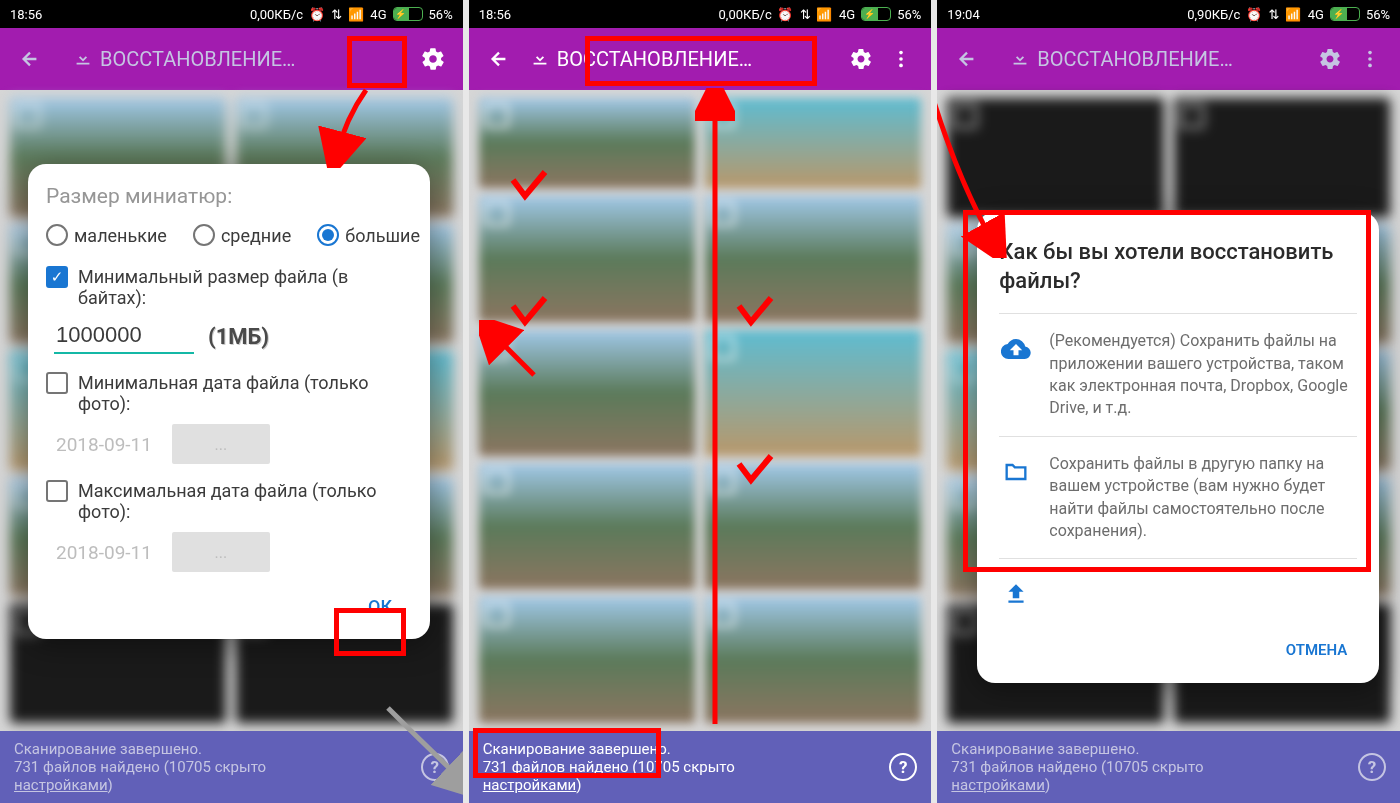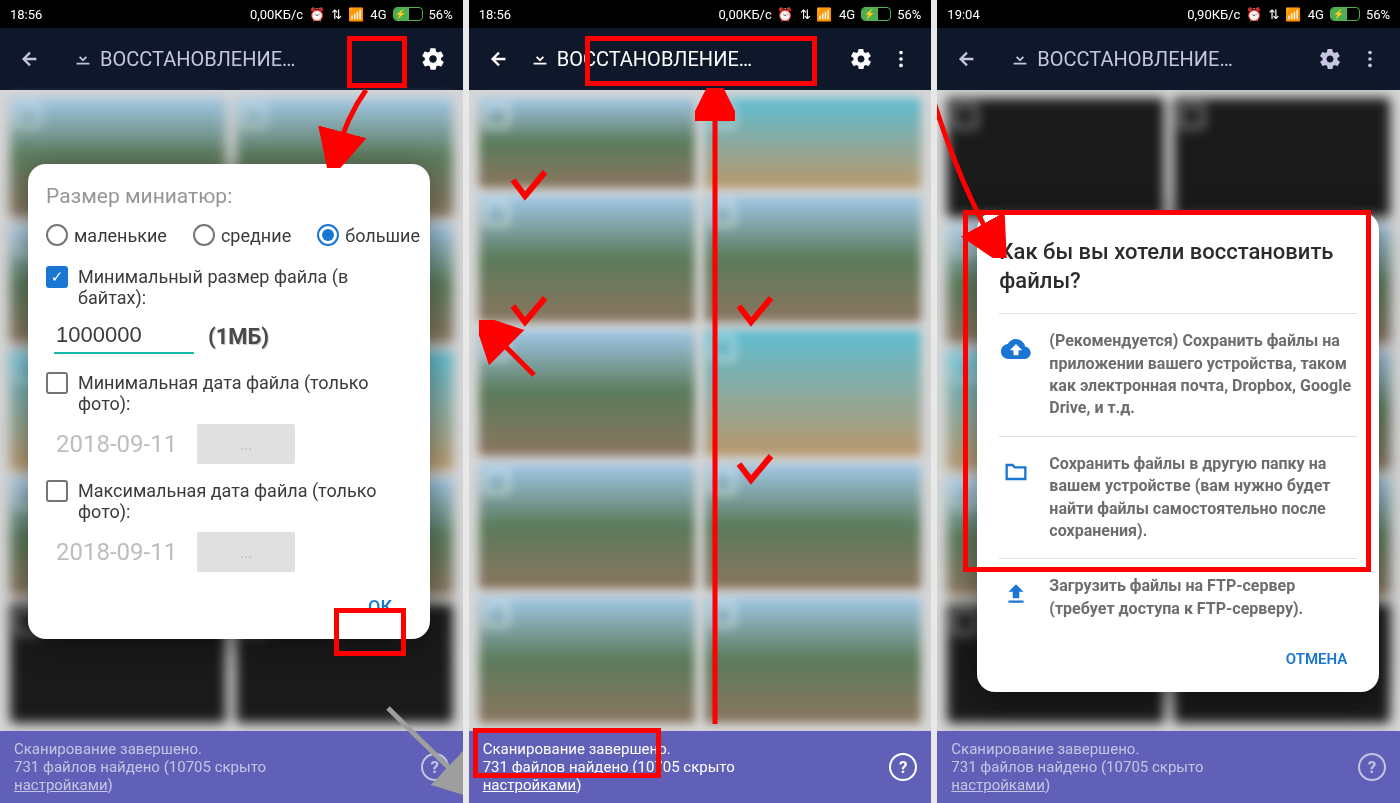--- a/index.html
+++ b/index.html
@@ -44,21 +44,21 @@
     height: 100%;
     width: 56%;
     border-radius: 3px 0 0 3px;
     display: flex;
     align-items: center;
     justify-content: center;
     font-size: 9px;
   }
   .app-bar {
     height: 62px;
-    background: #0f172a;
+    background: #a21caf;
     color: #c5c5e2;
     display: flex;
     align-items: center;
     padding: 0 10px;
   }
   .app-bar-title {
     display: flex;
     align-items: center;
     flex: 1;
     gap: 6px;
@@ -231,21 +231,21 @@
     text-shadow: 1px 1px 0 #ccc;
   }
   .date-row {
     display: flex;
     align-items: center;
     gap: 20px;
     margin: 6px 0 16px 10px;
   }
   .date-val {
     color: #bdbdbd;
-    font-size: 24px;
+    font-size: 19px;
   }
   .date-btn {
     width: 98px;
     height: 40px;
     background: #e0e0e0;
     color: #bdbdbd;
     display: flex;
     align-items: center;
     justify-content: center;
     border-radius: 2px;
@@ -287,21 +287,20 @@
     flex-shrink: 0;
     display: flex;
     align-items: center;
     justify-content: center;
     margin-top: 2px;
   }
   .recov-text {
     font-size: 16px;
     color: #6d6d6d;
     line-height: 1.4;
-    font-weight: bold;
   }
   .cancel-row {
     display: flex;
     justify-content: flex-end;
     padding: 6px 0;
   }
   .cancel-btn {
     color: #1976D2;
     font-size: 15px;
     font-weight: 600;
@@ -649,21 +648,20 @@
           </svg>
       </div>
       <div class="recov-text">Сохранить файлы в другую папку на вашем устройстве (вам нужно будет найти файлы самостоятельно после сохранения).</div>
     </div>
     <div class="recov-option">
       <div class="recov-icon">
         <svg width="26" height="26" viewBox="0 0 24 24" fill="#1976D2">
             <path d="M9 16h6v-6h4l-7-7-7 7h4zm-4 2h14v2H5z"></path>
           </svg>
       </div>
-      <div class="recov-text">Загрузить файлы на FTP-сервер (требует доступа к FTP-серверу).</div>
     </div>
     <div class="cancel-row">
         <div class="cancel-btn">ОТМЕНА</div>
       </div>
   </div>
 
   <div class="red-box" style="top:210px;left:26px;width:408px;height:362px"></div>
   <svg class="red-arrow" style="top:88px;left:-10px;width:80px;height:170px">
     <path d="M4 4 Q30 90 68 158" stroke="#ff0000" stroke-width="5" fill="none" marker-end="url(#ar1)"></path>
   </svg>

